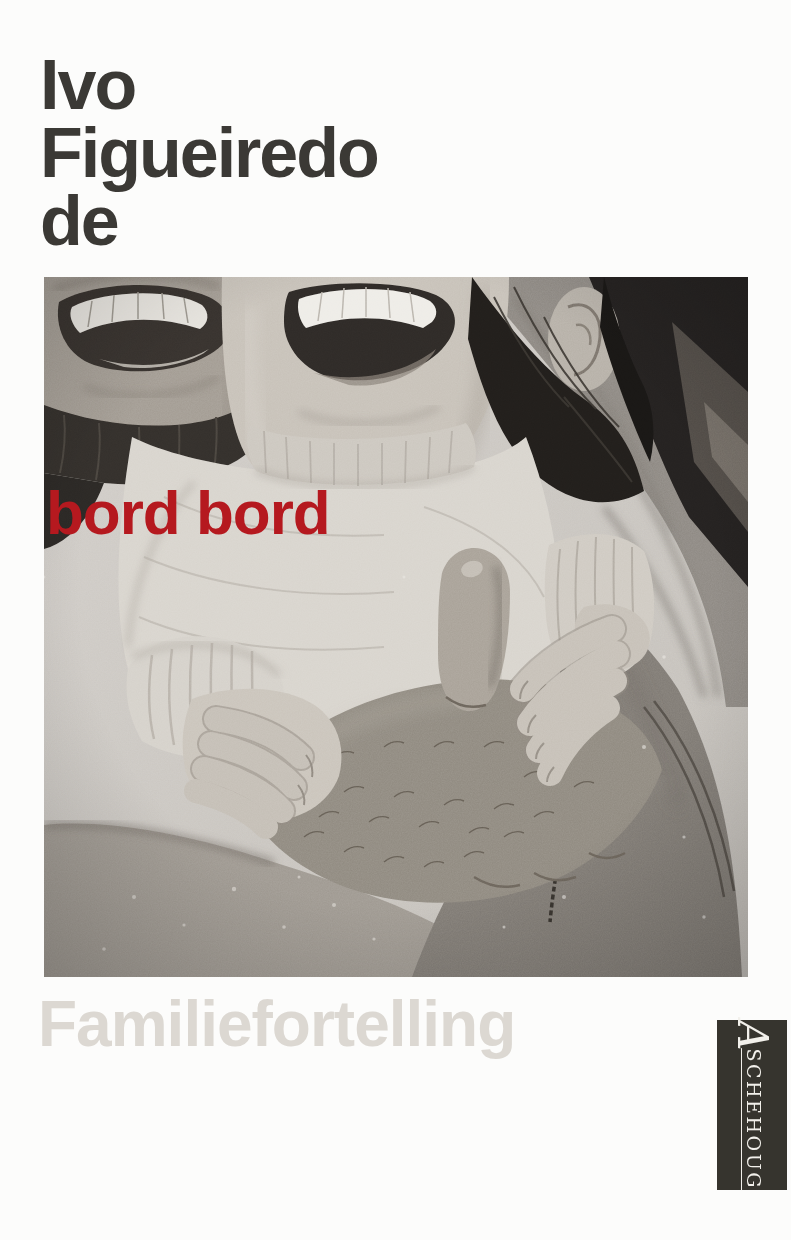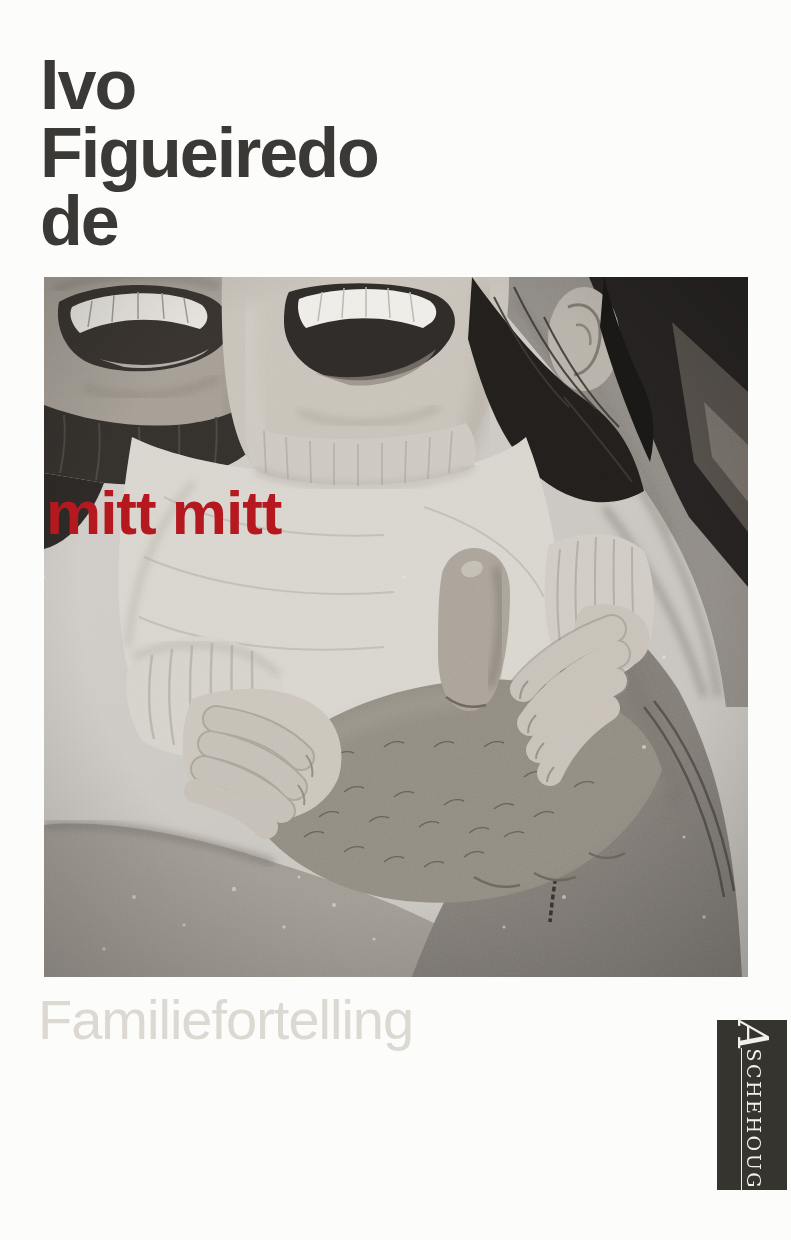--- a/index.html
+++ b/index.html
@@ -30,21 +30,21 @@
   .title{
     position:absolute;left:46px;top:463px;
     font-size:62px;font-weight:700;line-height:65px;
     letter-spacing:-1px;color:var(--title-color,#b5191f);
   }
   .title span{display:block;}
 
   
   .subtitle{
     position:absolute;left:38px;top:970px;
-    font-size:56px;font-weight:400;letter-spacing:-1px;
+    font-size:64px;font-weight:700;letter-spacing:-1px;
     color:var(--subtitle-color,#dcd8d2);
     white-space:nowrap;
   }
 
   
   .logo-box{
     position:absolute;left:717px;top:1003px;width:70px;height:170px;
     background:var(--logo-bg,#36342e);
   }
   .logo-text{
@@ -343,21 +343,21 @@
         <circle cx="620" cy="380" r="1.8"></circle>
           <circle cx="680, " cy="300" r="1.5"></circle>
       </g>
 
       <rect width="704" height="700" filter="url(#grain)" style="mix-blend-mode:overlay" opacity="0.55"></rect>
       <rect width="704" height="700" fill="url(#vig)"></rect>
     </svg>
   </div>
 
   <div class="title">
-    <span>mitt mitt</span>
+    <span>bord bord</span>
   </div>
 
   <div class="subtitle">Familiefortelling</div>
 
   <div class="logo-box">
     <div class="logo-text">
       <span class="logo-a">A</span>
         <span class="logo-rest">SCHEHOUG</span>
     </div>
   </div>

